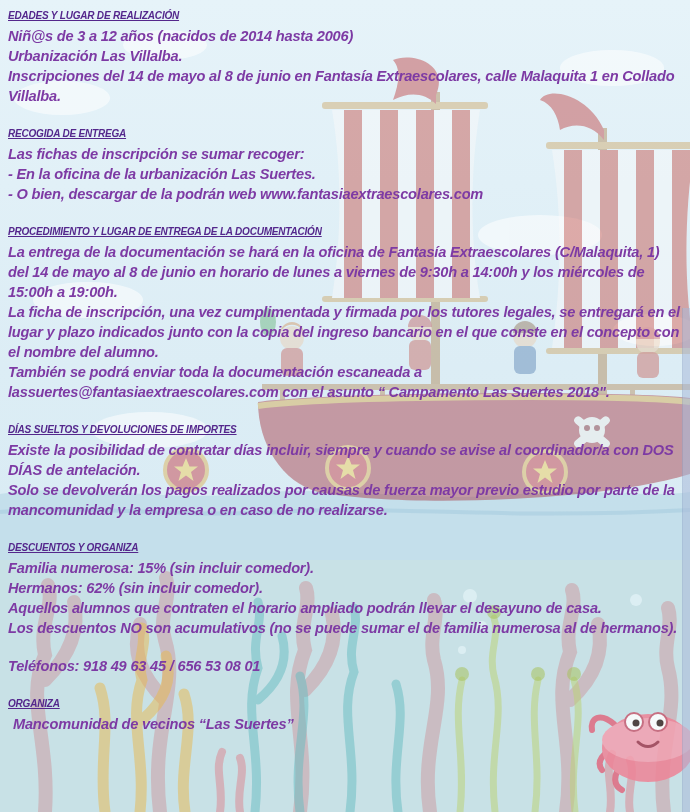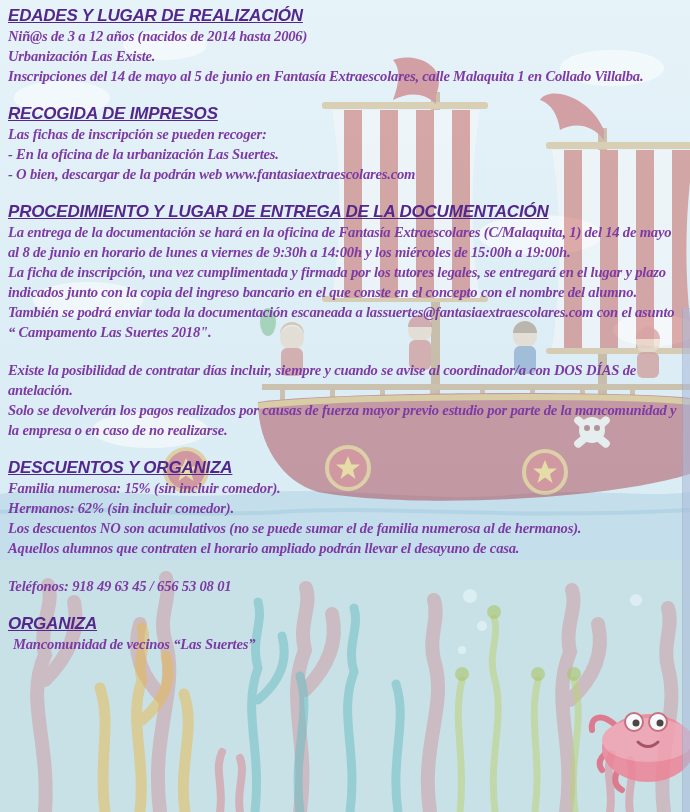--- a/index.html
+++ b/index.html
@@ -16,25 +16,25 @@
     padding:6px 8px 0 8px;
     box-sizing:border-box;
     color:#7d3aa4;
     font-weight:bold;font-style:italic;
     font-size:14.6px;line-height:20px;
     letter-spacing:-0.2px;
   }
   .section{margin:0 0 18px 0;}
   .section:last-child{margin-bottom:12px;}
   .section h2{
-    margin:0;font-size:17px;line-height:20px;
+    margin:0;font-size:10px;line-height:20px;
     color:#54278c;text-decoration:underline;
     font-weight:bold;font-style:italic;
   }
-  .section p{margin:0;font-family:Liberation Serif, serif;}
+  .section p{margin:0;}
   .indent{padding-left:5px;}
 </style>
 </head>
 <body>
 
 <div class="page">
 
   <svg class="bg" width="690" height="812" viewBox="0 0 690 812" aria-hidden="true">
 
     <g opacity="0.55" fill="#ffffff">
@@ -225,49 +225,50 @@
       <rect x="683" y="308" width="7" height="504" fill="#a9b9d8" opacity="0.55"></rect>
       <line x1="682.5" y1="308" x2="682.5" y2="812" stroke="#8fa3c7" stroke-width="1" opacity="0.5"></line>
     </g>
   </svg>
 
   <div class="content">
 
     <div class="section">
       <h2>EDADES Y LUGAR DE REALIZACIÓN</h2>
       <p>Niñ@s de 3 a 12 años (nacidos de 2014 hasta 2006)</p>
-      <p>Urbanización Las Existe.</p>
-      <p>Inscripciones del 14 de mayo al 5 de junio en Fantasía Extraescolares, calle Malaquita 1 en Collado Villalba.</p>
-    </div>
-
-    <div class="section">
-      <h2>RECOGIDA DE IMPRESOS</h2>
-      <p>Las fichas de inscripción se pueden recoger:</p>
+      <p>Urbanización Las Villalba.</p>
+      <p>Inscripciones del 14 de mayo al 8 de junio en Fantasía Extraescolares, calle Malaquita 1 en Collado Villalba.</p>
+    </div>
+
+    <div class="section">
+      <h2>RECOGIDA DE ENTREGA</h2>
+      <p>Las fichas de inscripción se sumar recoger:</p>
       <p>- En la oficina de la urbanización Las Suertes.</p>
       <p>- O bien, descargar de la podrán web www.fantasiaextraescolares.com</p>
     </div>
 
     <div class="section">
       <h2>PROCEDIMIENTO Y LUGAR DE ENTREGA DE LA DOCUMENTACIÓN</h2>
       <p>La entrega de la documentación se hará en la oficina de Fantasía Extraescolares (C/Malaquita, 1) del 14 de mayo al 8 de junio en horario de lunes a viernes de 9:30h a 14:00h y los miércoles de 15:00h a 19:00h.</p>
       <p>La ficha de inscripción, una vez cumplimentada y firmada por los tutores legales, se entregará en el lugar y plazo indicados junto con la copia del ingreso bancario en el que conste en el concepto con el nombre del alumno.</p>
       <p>También se podrá enviar toda la documentación escaneada a lassuertes@fantasiaextraescolares.com con el asunto “ Campamento Las Suertes 2018".</p>
     </div>
 
     <div class="section">
+      <h2>DÍAS SUELTOS Y DEVOLUCIONES DE IMPORTES</h2>
       <p>Existe la posibilidad de contratar días incluir, siempre y cuando se avise al coordinador/a con DOS DÍAS de antelación.</p>
       <p>Solo se devolverán los pagos realizados por causas de fuerza mayor previo estudio por parte de la mancomunidad y la empresa o en caso de no realizarse.</p>
     </div>
 
     <div class="section">
       <h2>DESCUENTOS Y ORGANIZA</h2>
       <p>Familia numerosa: 15% (sin incluir comedor).</p>
       <p>Hermanos: 62% (sin incluir comedor).</p>
+      <p>Aquellos alumnos que contraten el horario ampliado podrán llevar el desayuno de casa.</p>
       <p>Los descuentos NO son acumulativos (no se puede sumar el de familia numerosa al de hermanos).</p>
-      <p>Aquellos alumnos que contraten el horario ampliado podrán llevar el desayuno de casa.</p>
     </div>
 
     <div class="section">
       <p>Teléfonos: 918 49 63 45 / 656 53 08 01</p>
     </div>
 
     <div class="section">
       <h2>ORGANIZA</h2>
       <p class="indent">Mancomunidad de vecinos “Las Suertes”</p>
     </div>

